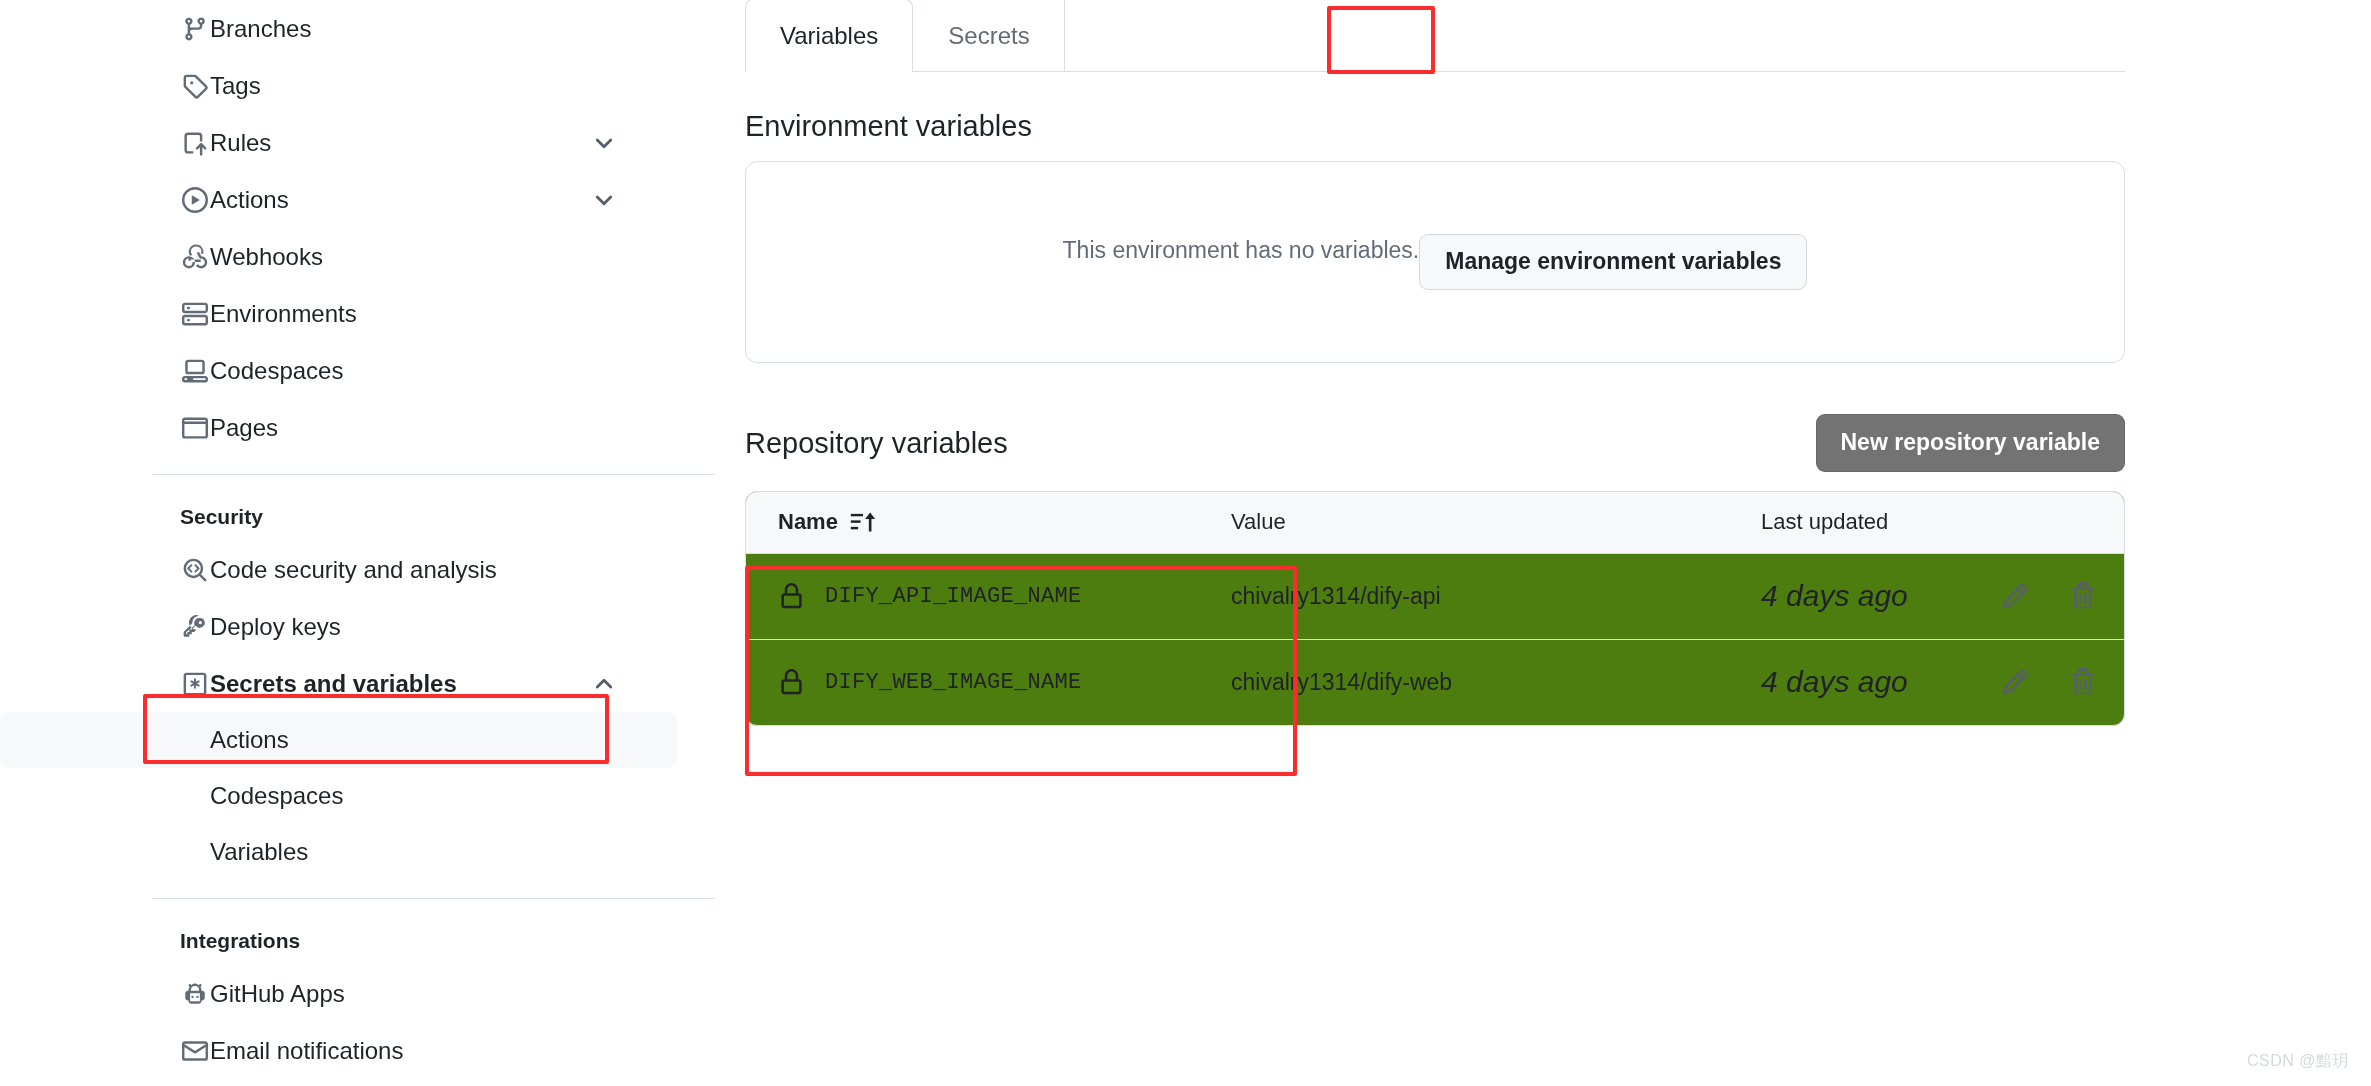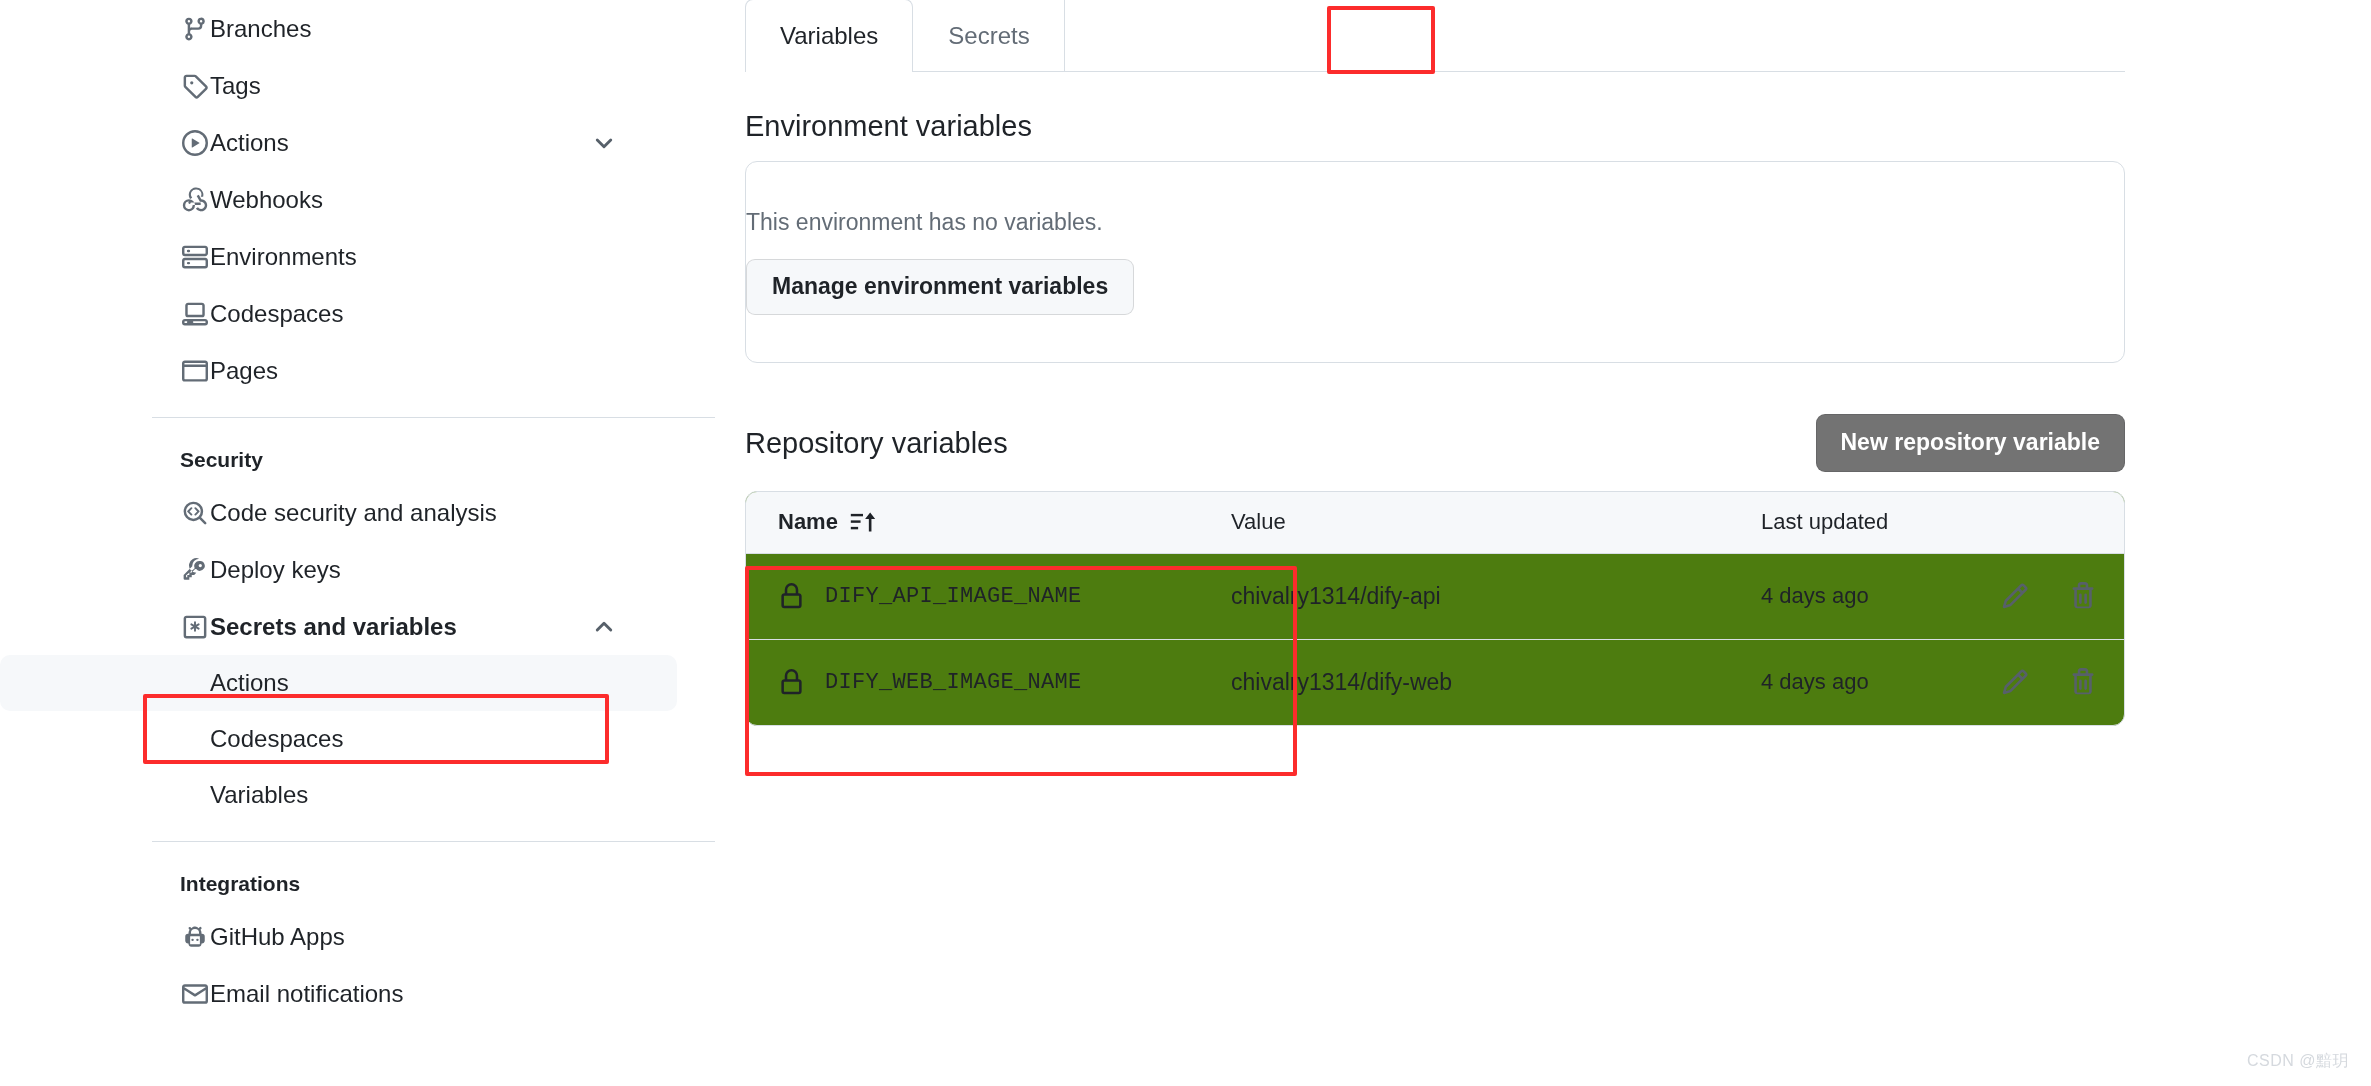--- a/index.html
+++ b/index.html
@@ -161,22 +161,21 @@
   }
 
   .panel {
     margin-top: 18px;
     width: 1380px;
     height: 202px;
     border: 1px solid #d8dee4;
     border-radius: 12px;
     background: #ffffff;
     display: flex;
-    flex-direction: column;
-    align-items: flex-start;
+    align-items: center;
     justify-content: center;
   }
   .panel-empty-text {
     font-size: 23px;
     color: #636c76;
     margin-bottom: 23px;
   }
   .btn-secondary {
     font-family: "Liberation Sans", sans-serif;
     font-size: 23px;
@@ -256,21 +255,21 @@
     gap: 20px;
   }
   .lock-icon { width: 27px; height: 27px; color: #1f2328; display: inline-flex; }
   .var-name {
     font-family: "Liberation Mono", monospace;
     font-size: 22px;
     letter-spacing: 0.3px;
     color: #1f2328;
   }
   .var-value { font-size: 23px; color: #1f2328; }
-  .var-updated { font-size: 22px; color: #1f2328; }
+  .var-updated { font-size: 30px; color: #1f2328; font-style: italic; }
 
   .row-actions {
     display: flex;
     align-items: center;
     gap: 40px;
     justify-content: flex-start;
   }
   .icon-btn {
     width: 28px;
     height: 28px;
@@ -321,20 +320,34 @@
             </span>
             <span class="nav-label">Branches</span>
           </div>
           <div class="nav-item">
             <span class="nav-icon">
               <svg viewBox="0 0 16 16" width="26" height="26" fill="currentColor">
                 <path d="M1 7.775V2.75C1 1.784 1.784 1 2.75 1h5.025c.464 0 .91.184 1.238.513l6.25 6.25a1.75 1.75 0 0 1 0 2.474l-5.026 5.026a1.75 1.75 0 0 1-2.474 0l-6.25-6.25A1.752 1.752 0 0 1 1 7.775Zm1.5 0c0 .066.026.13.073.177l6.25 6.25a.25.25 0 0 0 .354 0l5.025-5.025a.25.25 0 0 0 0-.354l-6.25-6.25a.25.25 0 0 0-.177-.073H2.75a.25.25 0 0 0-.25.25ZM6 5a1 1 0 1 1 0 2 1 1 0 0 1 0-2Z"></path>
               </svg>
             </span>
             <span class="nav-label">Tags</span>
+          </div>
+          <div class="nav-item">
+            <span class="nav-icon">
+              <svg viewBox="0 0 16 16" width="26" height="26" fill="currentColor">
+                <path d="M3.75 1.5A2.25 2.25 0 0 0 1.5 3.75v8.5A2.25 2.25 0 0 0 3.75 14.5H7V13H3.75a.75.75 0 0 1-.75-.75v-8.5A.75.75 0 0 1 3.75 3h6.5a.75.75 0 0 1 .75.75V7h1.5V3.75a2.25 2.25 0 0 0-2.25-2.25Z"></path>
+                <path d="M12.28 8.22a.75.75 0 0 0-1.06 0l-2.5 2.5a.75.75 0 1 0 1.06 1.06l1.22-1.22V15a.75.75 0 0 0 1.5 0v-4.44l1.22 1.22a.75.75 0 1 0 1.06-1.06Z"></path>
+              </svg>
+            </span>
+            <span class="nav-label">Rules</span>
+            <span class="chevron">
+              <svg viewBox="0 0 16 16" width="24" height="24" fill="none" stroke="currentColor" stroke-width="1.9" stroke-linecap="round" stroke-linejoin="round">
+                <path d="M3.5 6 8 10.5 12.5 6"></path>
+              </svg>
+            </span>
           </div>
           <div class="nav-item">
             <span class="nav-icon">
               <svg viewBox="0 0 16 16" width="26" height="26" fill="currentColor">
                 <path d="M8 0a8 8 0 1 1 0 16A8 8 0 0 1 8 0ZM1.5 8a6.5 6.5 0 1 0 13 0 6.5 6.5 0 0 0-13 0Zm4.879-2.773 4.264 2.559a.25.25 0 0 1 0 .428l-4.264 2.559A.25.25 0 0 1 6 10.559V5.442a.25.25 0 0 1 .379-.215Z"></path>
               </svg>
             </span>
             <span class="nav-label">Actions</span>
             <span class="chevron">
               <svg viewBox="0 0 16 16" width="24" height="24" fill="none" stroke="currentColor" stroke-width="1.9" stroke-linecap="round" stroke-linejoin="round">

